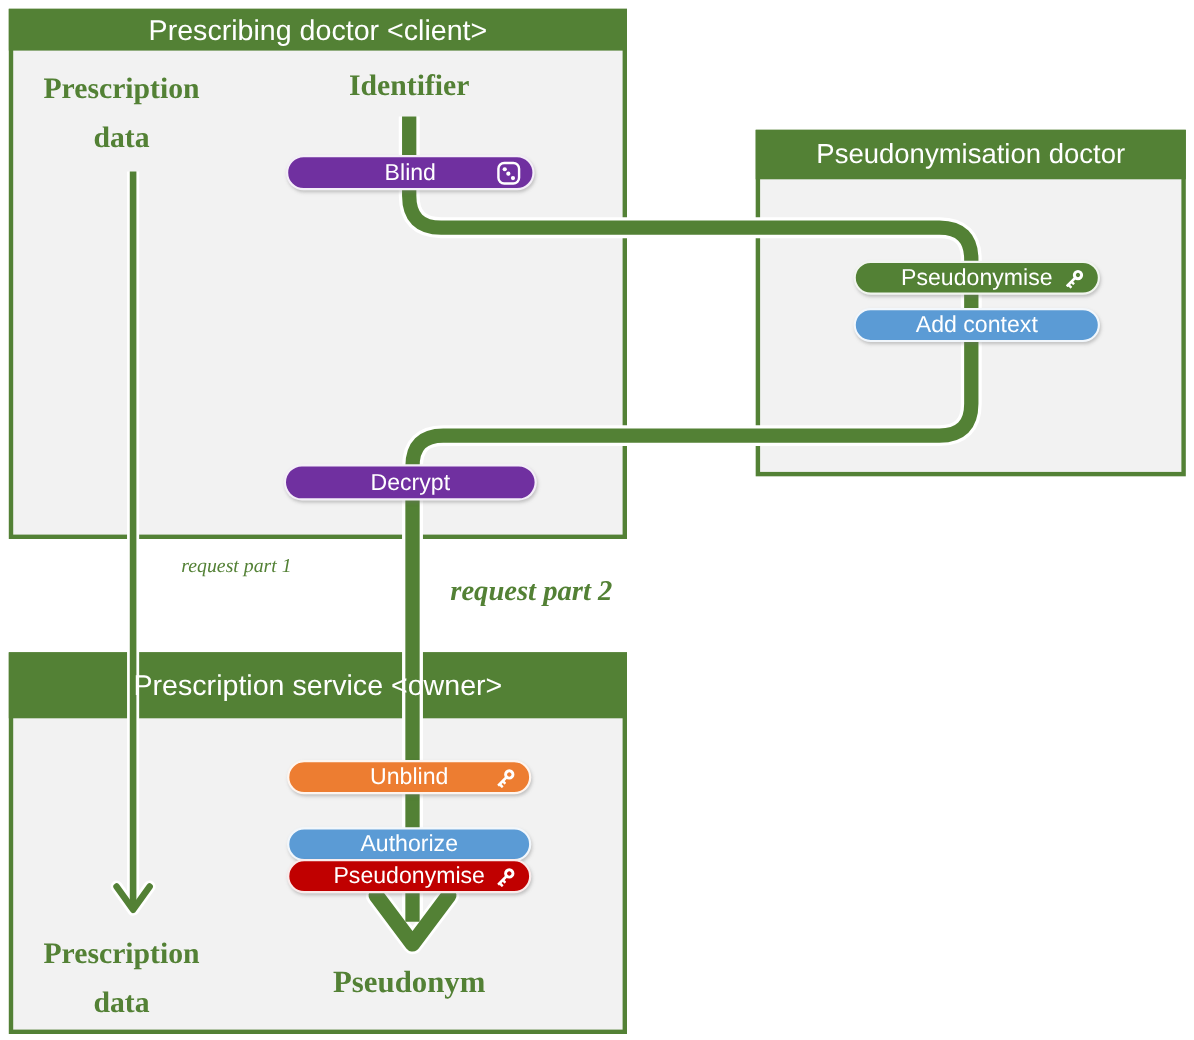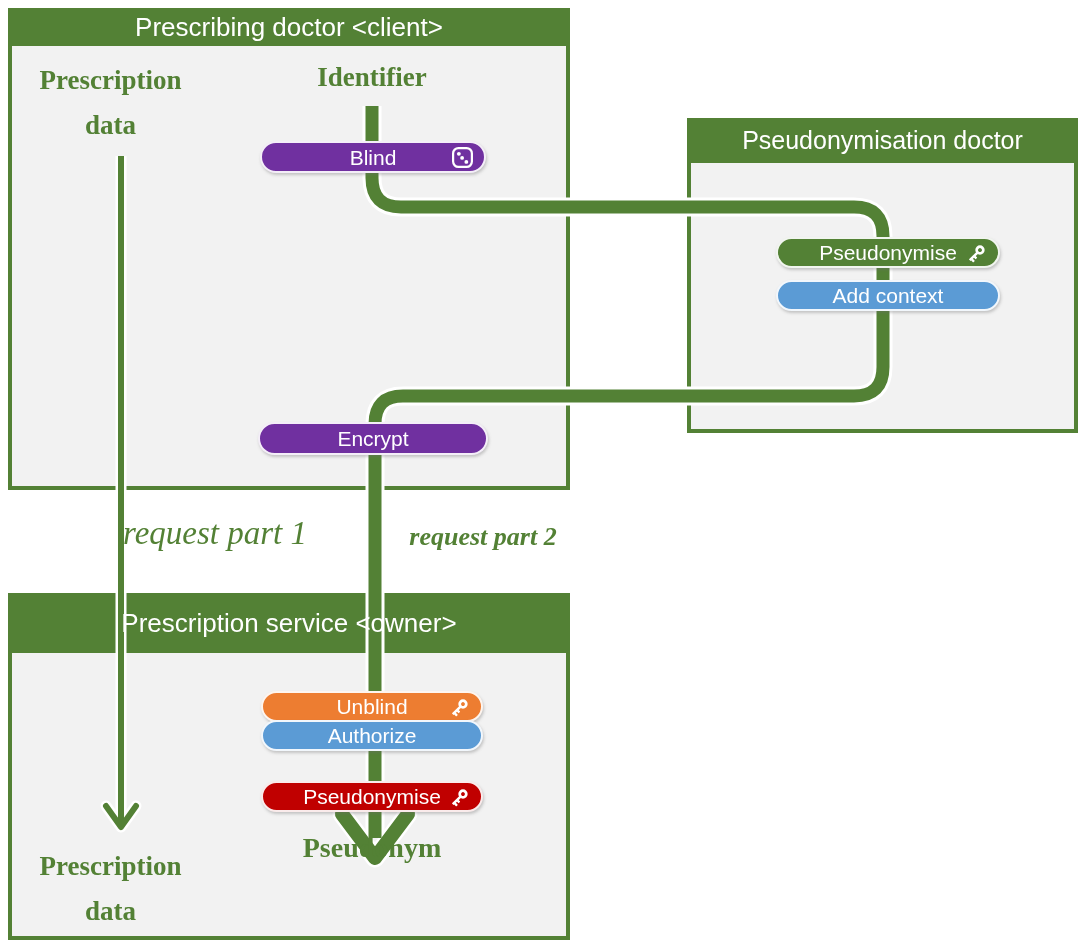--- a/index.html
+++ b/index.html
@@ -67,28 +67,28 @@
     <path d="M 121 156 L 121 824" fill="none" stroke="var(--green)" stroke-width="6"></path>
     <path d="M 106 806 L 121 827 L 136 806" fill="none" stroke="var(--green)" stroke-width="6" stroke-linecap="round" stroke-linejoin="round"></path>
   </svg>
 
   <div class="lbl sans" style="left:8px;top:58px;width:205px;font-size:27px;line-height:45px">
     <span class="line">Prescription</span>
     <span class="line">data</span>
   </div>
   <div class="lbl sans" style="left:272px;top:62px;width:200px;font-size:27px">Identifier</div>
 
-  <div class="lbl serif" style="left:110px;top:515px;width:210px;font-size:33px">request part 1</div>
+  <div class="lbl serif" style="left:110px;top:504px;width:210px;font-size:18px">request part 1</div>
   <div class="lbl serif bold" style="left:378px;top:522px;width:210px;font-size:26px">request part 2</div>
 
   <div class="lbl sans" style="left:8px;top:844px;width:205px;font-size:27px;line-height:45px">
     <span class="line">Prescription</span>
     <span class="line">data</span>
   </div>
-  <div class="lbl sans" style="left:272px;top:832px;width:200px;font-size:28px">Pseudonym</div>
+  <div class="lbl sans" style="left:272px;top:878px;width:200px;font-size:28px">Pseudonym</div>
 
   <div class="pill purple" style="left:260px;top:141px;width:226px;height:32px">
     <span class="pill-label">Blind</span>
     <span class="pill-icons">
       <svg width="23" height="23" viewBox="0 0 24 24">
         <rect x="2.2" y="2.2" width="19.6" height="19.6" rx="5.5" fill="none" stroke="#fff" stroke-width="2.3"></rect>
         <circle cx="8.2" cy="8.2" r="2" fill="#fff"></circle>
           <circle cx="11.6" cy="12.4" r="2" fill="#fff"></circle>
           <circle cx="16" cy="16.6" r="2" fill="#fff"></circle>
       </svg>
@@ -108,38 +108,38 @@
       </svg>
     </span>
   </div>
 
   <div class="pill blue" style="left:776px;top:280px;width:224px;height:31px">
     <span class="pill-label">Add context</span>
   </div>
 
 
   <div class="pill purple" style="left:258px;top:422px;width:230px;height:33px">
-    <span class="pill-label">Encrypt</span>
+    <span class="pill-label">Decrypt</span>
   </div>
 
   <div class="pill orange" style="left:261px;top:691px;width:222px;height:31px">
     <span class="pill-label">Unblind</span>
     <span class="pill-icons">
       <svg width="22" height="22" viewBox="0 0 24 24">
         <g transform="rotate(-45 12 12)" fill="#fff">
           <path fill-rule="evenodd" d="M16.6 6.9a5.1 5.1 0 1 0 0 10.2 5.1 5.1 0 0 0 0-10.2Zm0 3a2.1 2.1 0 1 1 0 4.2 2.1 2.1 0 0 1 0-4.2Z"></path>
           <rect x="0.8" y="10.7" width="12" height="2.7" rx="0.5"></rect>
           <rect x="1.8" y="12.8" width="2.5" height="3.6" rx="0.5"></rect>
           <rect x="6.1" y="12.8" width="2.5" height="3" rx="0.5"></rect>
         </g>
       </svg>
     </span>
   </div>
 
-  <div class="pill blue" style="left:261px;top:720px;width:222px;height:31px">
+  <div class="pill blue" style="left:261px;top:752px;width:222px;height:31px">
     <span class="pill-label">Authorize</span>
   </div>
 
   <div class="pill red" style="left:261px;top:781px;width:222px;height:31px">
     <span class="pill-label">Pseudonymise</span>
     <span class="pill-icons">
       <svg width="22" height="22" viewBox="0 0 24 24">
         <g transform="rotate(-45 12 12)" fill="#fff">
           <path fill-rule="evenodd" d="M16.6 6.9a5.1 5.1 0 1 0 0 10.2 5.1 5.1 0 0 0 0-10.2Zm0 3a2.1 2.1 0 1 1 0 4.2 2.1 2.1 0 0 1 0-4.2Z"></path>
           <rect x="0.8" y="10.7" width="12" height="2.7" rx="0.5"></rect>

